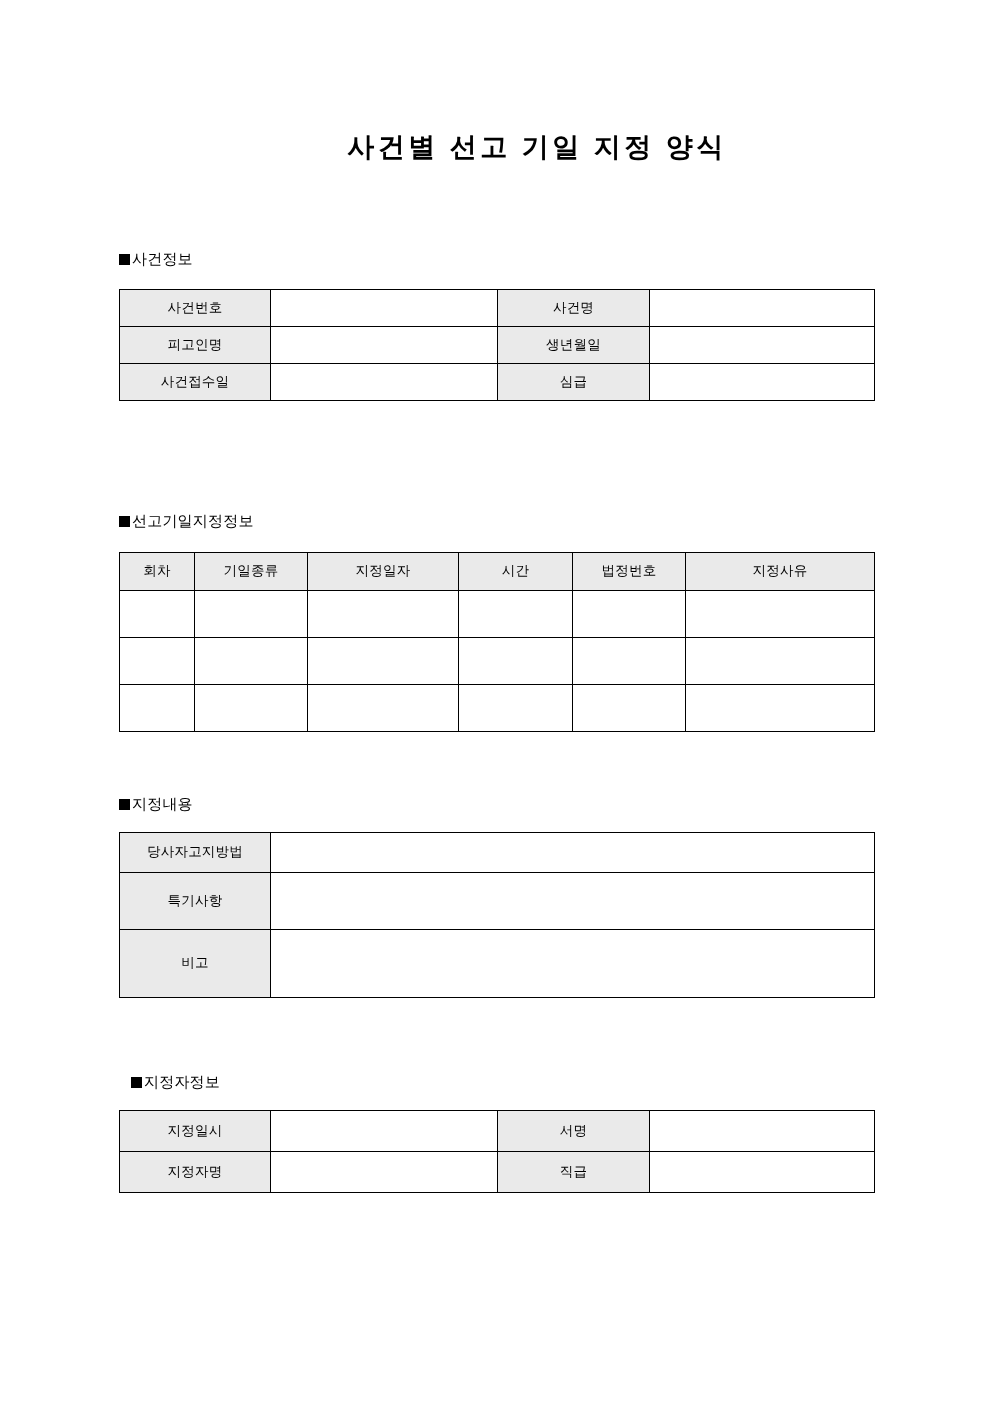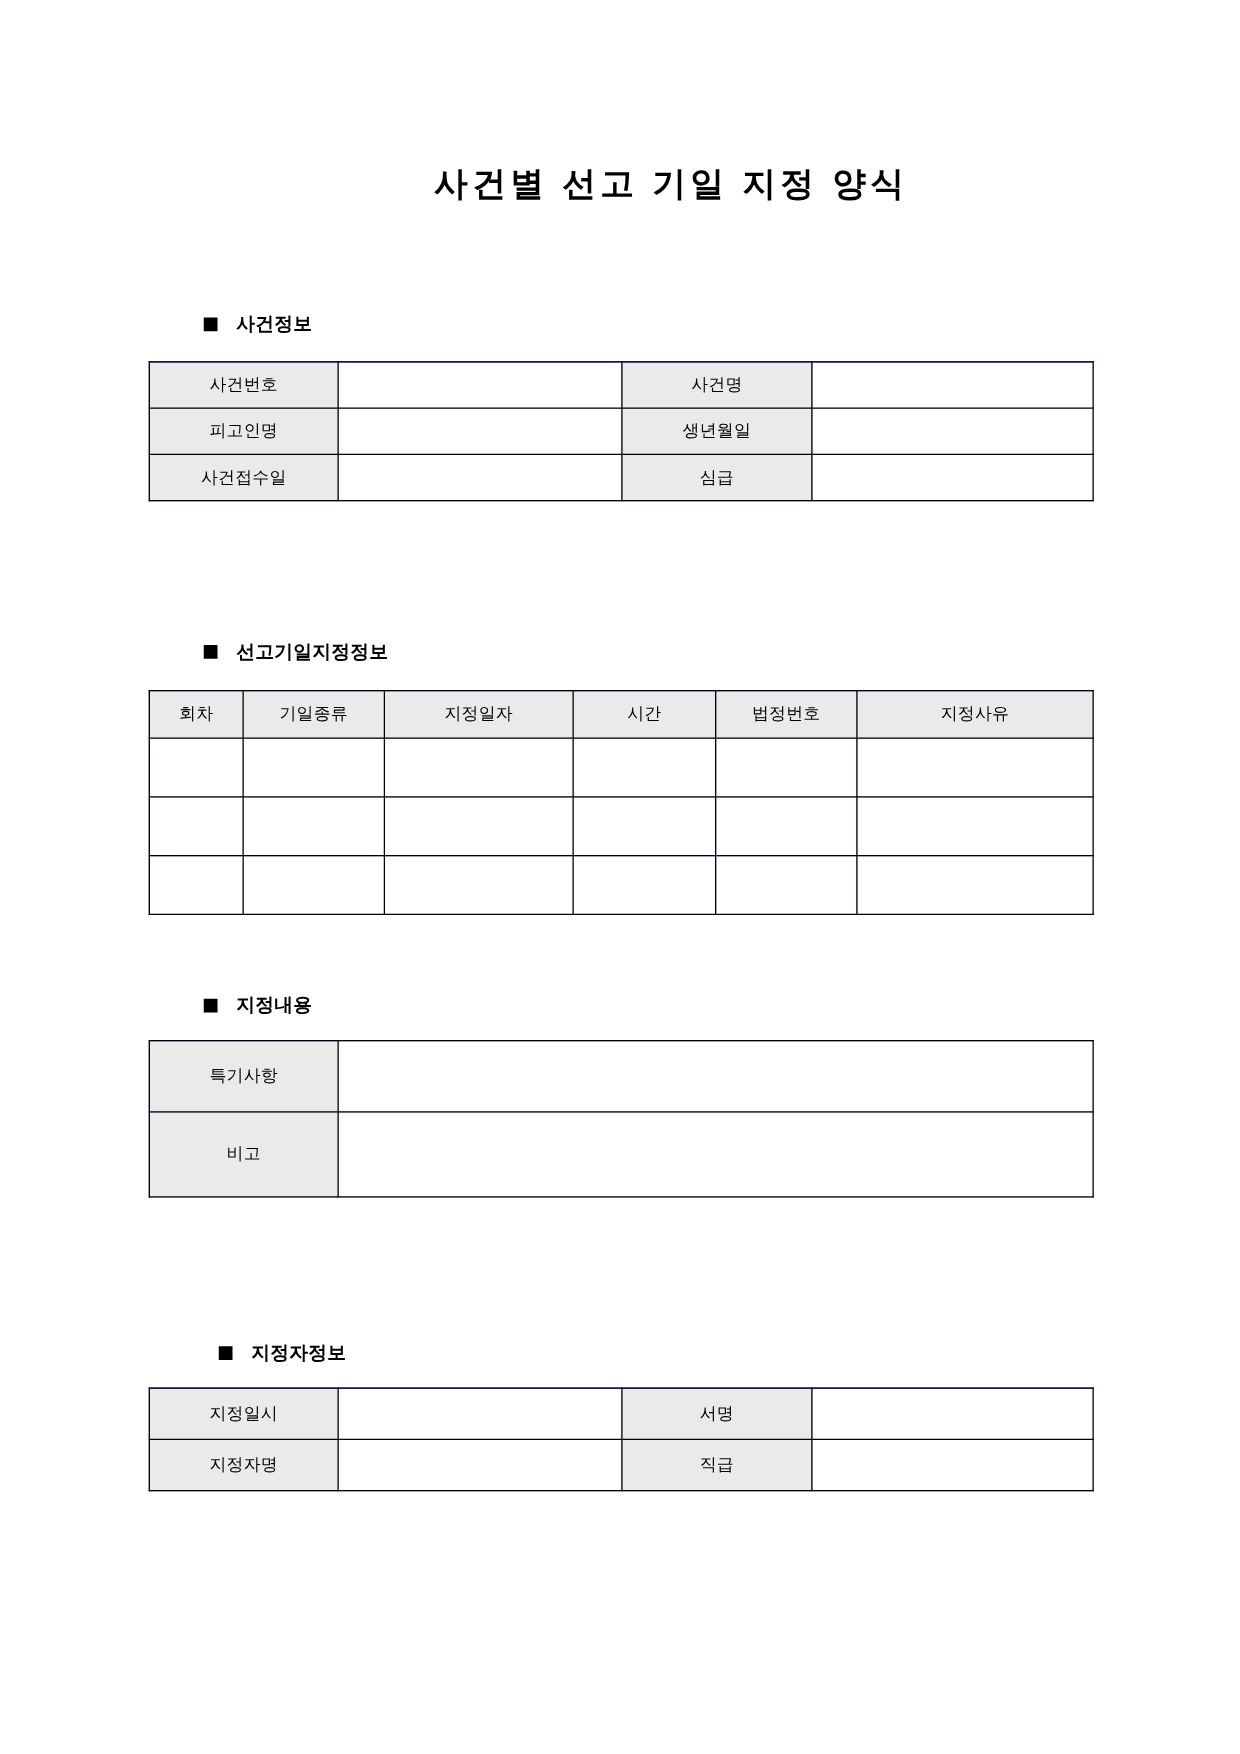--- a/index.html
+++ b/index.html
@@ -36,43 +36,42 @@
     white-space: pre;
     padding-left: 41px;
   }
 
   
   .section-heading {
     position: absolute;
     left: 119px;
     display: flex;
     align-items: center;
-    gap: 15px;
+    gap: 2px;
     font-size: 15px;
-    font-weight: bold;
+    font-weight: normal;
     letter-spacing: 0.2px;
     white-space: nowrap;
-    margin-left: 44px;
   }
   .bullet-square {
     display: inline-block;
     width: 11px;
     height: 11px;
     background: #000000;
     flex: 0 0 auto;
   }
 
   
   table.form-table {
     position: absolute;
     left: 119px;
     width: 755px;
     border-collapse: collapse;
     table-layout: fixed;
-    background: #1d4ed8;
+    background: #5eead4;
   }
   table.form-table td,
   table.form-table th {
     border: 1px solid #000000;
     font-size: 13.5px;
     font-weight: normal;
     padding: 0 6px;
     text-align: center;
     vertical-align: middle;
     letter-spacing: 0.2px;
@@ -219,20 +218,24 @@
     <span class="bullet-square"></span>
     <span>지정내용</span>
   </div>
 
   <table class="form-table" id="table-content">
     <colgroup>
       <col class="k1">
         <col class="k2">
     </colgroup>
     <tbody>
+      <tr class="r0">
+        <td class="label-cell">당사자고지방법</td>
+        <td class="value-cell"></td>
+      </tr>
       <tr class="r1">
         <td class="label-cell">특기사항</td>
         <td class="value-cell"></td>
       </tr>
       <tr class="r2">
         <td class="label-cell">비고</td>
         <td class="value-cell"></td>
       </tr>
     </tbody>
   </table>

